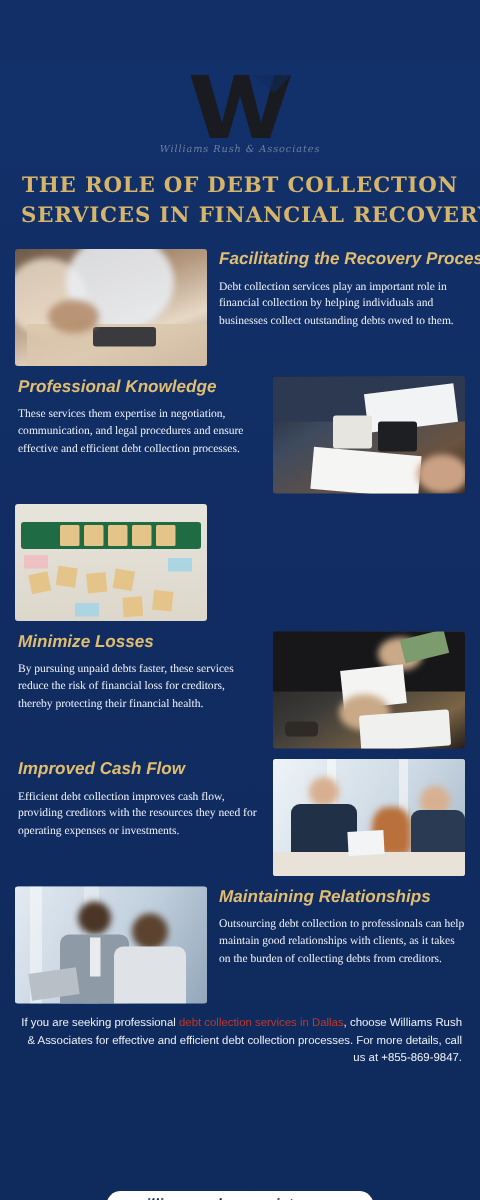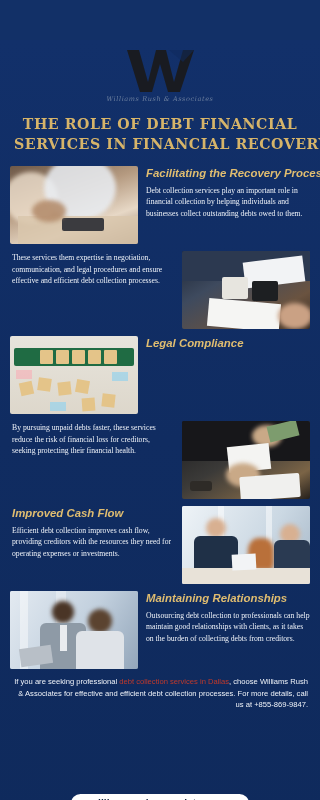--- a/index.html
+++ b/index.html
@@ -160,21 +160,21 @@
 
   <div class="brand">
     <svg class="logo-mark" width="74" height="46" viewBox="0 0 74 46" aria-hidden="true">
       <path d="M4 2 L16 2 L25 34 L33 2 L43 2 L51 34 L60 2 L71 2 L57 44 L45 44 L37 16 L29 44 L17 44 Z" fill="#1a1a1c" opacity="0.93"></path>
       <path d="M46 2 L71 2 L60 14 Z" fill="#0f2a5c" opacity="0.55"></path>
     </svg>
     <div class="brand-name">Williams Rush &amp; Associates</div>
   </div>
 
   <div class="main-title">
-    <span class="line">THE ROLE OF DEBT FINANCIAL</span>
+    <span class="line">THE ROLE OF DEBT COLLECTION</span>
     <span class="line">SERVICES IN FINANCIAL RECOVERY</span>
   </div>
 
   <div class="rows">
 
     <div class="row text-right">
       <div class="photo photo-desk">
         <div class="ph blob" style="left:-6px;top:6px;width:54px;height:52px;background:#f3e6d4;opacity:.75;"></div>
         <div class="ph blob" style="left:34px;top:-10px;width:72px;height:64px;background:#e9eef4;opacity:.85;"></div>
         <div class="ph bar" style="left:8px;top:50px;width:120px;height:28px;background:#d9c7ad;opacity:.85;"></div>
@@ -190,20 +190,21 @@
     <div class="row text-left">
       <div class="photo photo-meeting">
         <div class="ph bar" style="left:0;top:0;width:128px;height:30px;background:#2c3950;"></div>
         <div class="ph bar" style="left:62px;top:8px;width:60px;height:26px;background:#f2f3f5;transform:rotate(-7deg);"></div>
         <div class="ph bar" style="left:40px;top:26px;width:26px;height:22px;background:#e7e5df;border-radius:2px;"></div>
         <div class="ph bar" style="left:70px;top:30px;width:26px;height:20px;background:#1d1f22;border-radius:2px;"></div>
         <div class="ph bar" style="left:26px;top:50px;width:72px;height:28px;background:#f5f5f3;transform:rotate(5deg);"></div>
         <div class="ph blob" style="left:96px;top:52px;width:34px;height:26px;background:#caa184;"></div>
       </div>
       <div class="copy">
+        <h2 class="sec-title">Professional Knowledge</h2>
         <p class="sec-body">These services them expertise in negotiation, communication, and legal procedures and ensure effective and efficient debt collection processes.</p>
       </div>
     </div>
 
     <div class="row text-right">
       <div class="photo photo-scrabble">
         <div class="ph bar" style="left:4px;top:12px;width:120px;height:18px;background:#1f6b43;border-radius:2px;"></div>
         <div class="ph bar" style="left:30px;top:14px;width:13px;height:14px;background:#e4c489;border-radius:1px;"></div>
         <div class="ph bar" style="left:46px;top:14px;width:13px;height:14px;background:#e4c489;border-radius:1px;"></div>
         <div class="ph bar" style="left:62px;top:14px;width:13px;height:14px;background:#e4c489;border-radius:1px;"></div>
@@ -213,36 +214,36 @@
         <div class="ph bar" style="left:28px;top:42px;width:13px;height:13px;background:#e4c489;transform:rotate(8deg);"></div>
         <div class="ph bar" style="left:48px;top:46px;width:13px;height:13px;background:#e4c489;transform:rotate(-6deg);"></div>
         <div class="ph bar" style="left:66px;top:44px;width:13px;height:13px;background:#e4c489;transform:rotate(10deg);"></div>
         <div class="ph bar" style="left:72px;top:62px;width:13px;height:13px;background:#e4c489;transform:rotate(-4deg);"></div>
         <div class="ph bar" style="left:92px;top:58px;width:13px;height:13px;background:#e4c489;transform:rotate(6deg);"></div>
         <div class="ph bar" style="left:6px;top:34px;width:16px;height:9px;background:#f3b9bd;opacity:.8;"></div>
         <div class="ph bar" style="left:102px;top:36px;width:16px;height:9px;background:#9fd3e8;opacity:.8;"></div>
         <div class="ph bar" style="left:40px;top:66px;width:16px;height:9px;background:#9fd3e8;opacity:.8;"></div>
       </div>
       <div class="copy">
-        <h2 class="sec-title">Legal Compliance</h2>
       </div>
     </div>
 
     <div class="row text-left">
       <div class="photo photo-money">
         <div class="ph bar" style="left:0;top:0;width:128px;height:40px;background:#17171a;"></div>
         <div class="ph blob" style="left:70px;top:4px;width:30px;height:22px;background:#c9a987;"></div>
         <div class="ph bar" style="left:86px;top:2px;width:30px;height:16px;background:#7d9c6e;transform:rotate(-14deg);"></div>
         <div class="ph bar" style="left:46px;top:24px;width:42px;height:26px;background:#f4f4f2;transform:rotate(-6deg);"></div>
         <div class="ph blob" style="left:44px;top:42px;width:34px;height:24px;background:#c9a987;"></div>
         <div class="ph bar" style="left:58px;top:54px;width:60px;height:24px;background:#f0f0ee;transform:rotate(-4deg);border-radius:2px;"></div>
         <div class="ph bar" style="left:8px;top:60px;width:22px;height:10px;background:#2e2b27;border-radius:3px;"></div>
       </div>
       <div class="copy">
-        <p class="sec-body">By pursuing unpaid debts faster, these services reduce the risk of financial loss for creditors, seeking protecting their financial health.</p>
+        <h2 class="sec-title">Minimize Losses</h2>
+        <p class="sec-body">By pursuing unpaid debts faster, these services reduce the risk of financial loss for creditors, thereby protecting their financial health.</p>
       </div>
     </div>
 
     <div class="row text-left">
       <div class="photo photo-office">
         <div class="ph bar" style="left:0;top:0;width:128px;height:78px;background:linear-gradient(120deg,#eef3f7 0%,#cbd8e3 60%,#a7b8c8 100%);"></div>
         <div class="ph bar" style="left:36px;top:0;width:6px;height:60px;background:#ffffff;opacity:.5;"></div>
         <div class="ph bar" style="left:84px;top:0;width:6px;height:60px;background:#ffffff;opacity:.5;"></div>
         <div class="ph blob" style="left:24px;top:12px;width:20px;height:20px;background:#d8b091;"></div>
         <div class="ph bar" style="left:12px;top:30px;width:44px;height:32px;background:#1f3047;border-radius:6px 6px 0 0;"></div>

